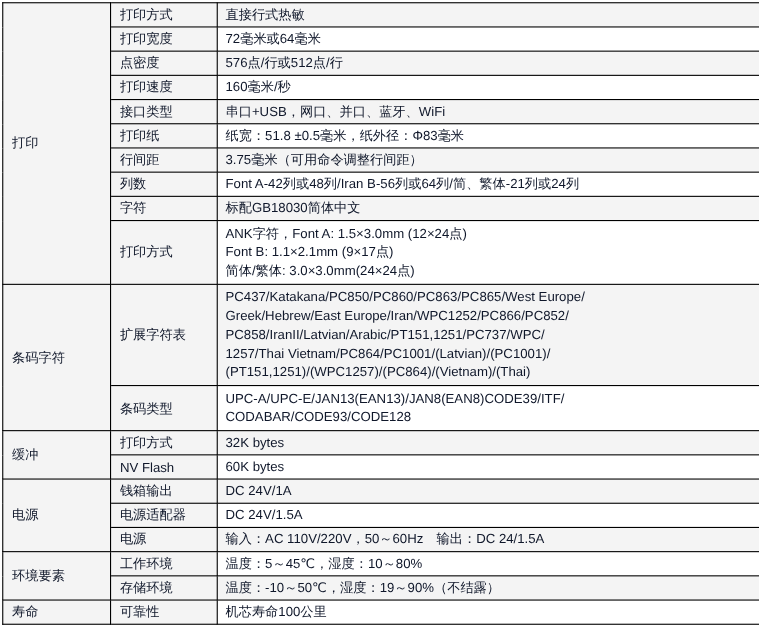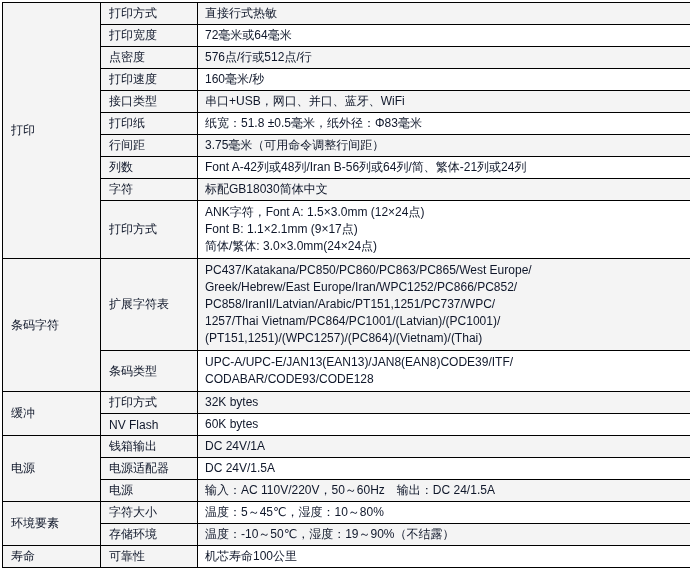--- a/index.html
+++ b/index.html
@@ -131,21 +131,21 @@
         <td class="lbl">电源适配器</td>
         <td class="val">DC 24V/1.5A</td>
       </tr>
       <tr class="single">
         <td class="lbl">电源</td>
         <td class="val">输入：AC 110V/220V，50～60Hz　输出：DC 24/1.5A</td>
       </tr>
 
       <tr class="single">
         <td class="cat" rowspan="2">环境要素</td>
-        <td class="lbl">字符大小</td>
+        <td class="lbl">工作环境</td>
         <td class="val">温度：5～45℃，湿度：10～80%</td>
       </tr>
       <tr class="single">
         <td class="lbl">存储环境</td>
         <td class="val">温度：-10～50℃，湿度：19～90%（不结露）</td>
       </tr>
 
       <tr class="single">
         <td class="cat">寿命</td>
         <td class="lbl">可靠性</td>

